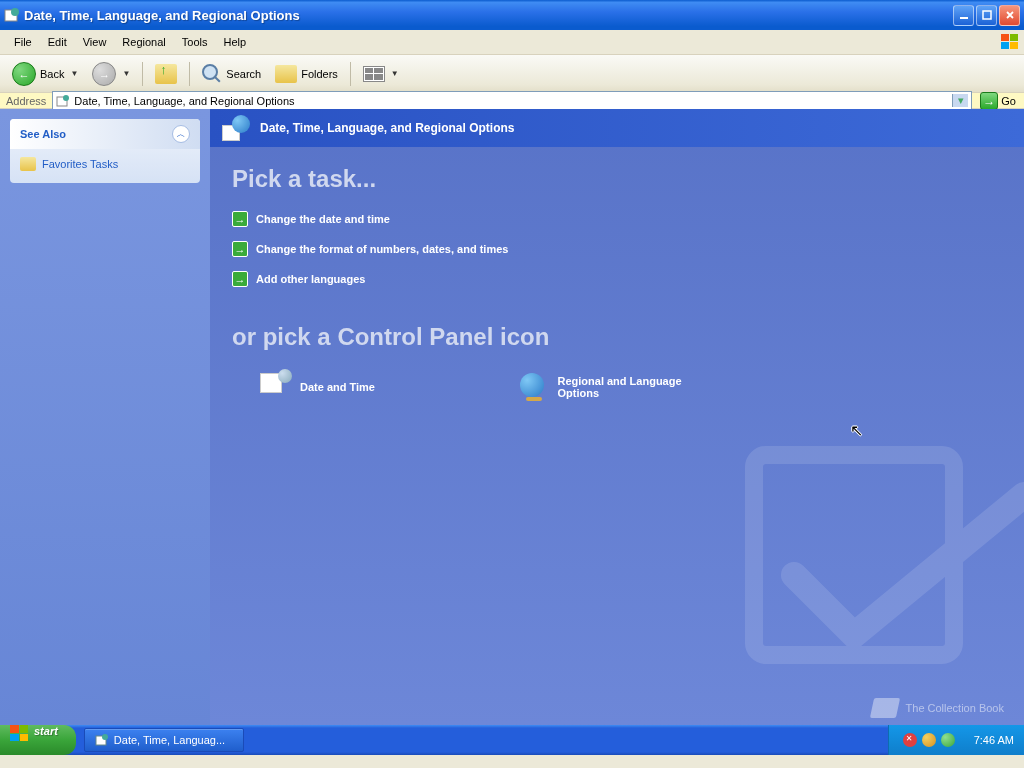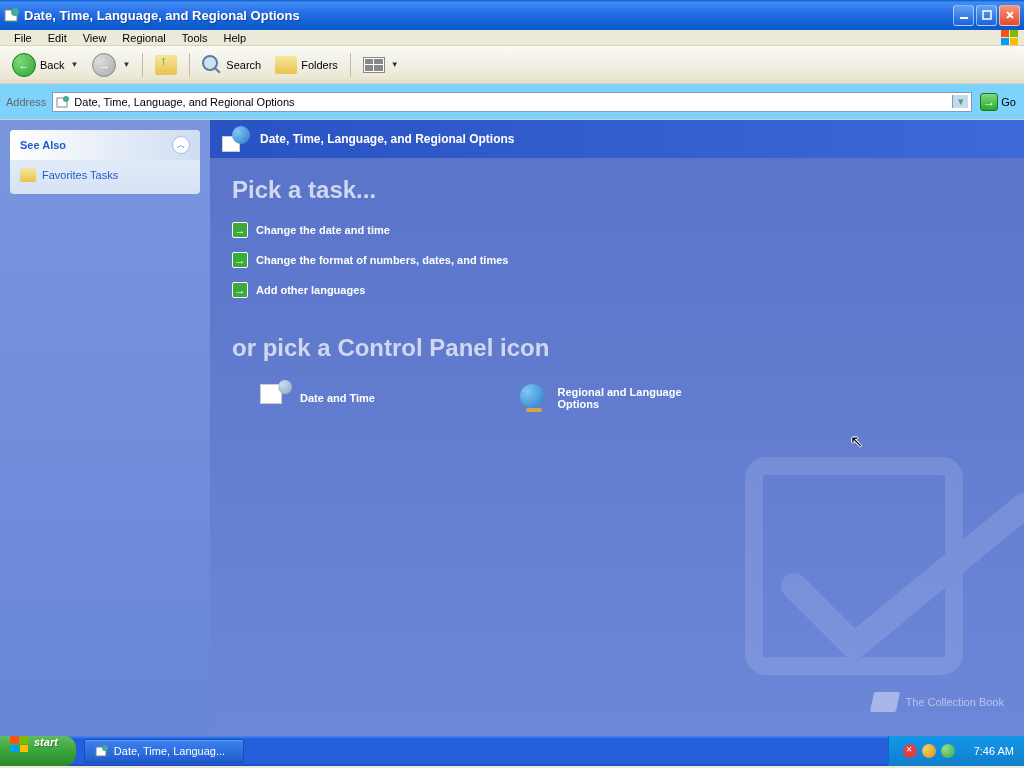--- a/index.html
+++ b/index.html
@@ -8,21 +8,21 @@
 
 .titlebar { height: 30px; background: linear-gradient(to bottom, #0a5bce 0%, #3f8cf3 8%, #2a70e8 40%, #0a5bce 88%, #0a5bce 100%); display: flex; align-items: center; padding: 0 4px; color: white; }
 .titlebar .icon { width: 16px; height: 16px; margin-right: 4px; }
 .titlebar .title { font-weight: bold; flex: 1; font-size: 13px; text-shadow: 1px 1px 1px rgba(0,0,0,0.3); }
 .titlebar .winbtns { display: flex; gap: 2px; }
 .titlebar .winbtn { width: 21px; height: 21px; border-radius: 3px; border: 1px solid rgba(255,255,255,0.5); display: flex; align-items: center; justify-content: center; color: white; font-weight: bold; }
 .winbtn.min, .winbtn.max { background: linear-gradient(to bottom, #5fa3f7, #1c62d6); }
 .winbtn.close { background: linear-gradient(to bottom, #f5957b, #e24a30); }
 
 
-.menubar { height: 16px; background: #ece9d8; display: flex; align-items: center; padding: 0 6px; border-bottom: 1px solid #d8d2bd; position: relative; }
+.menubar { height: 25px; background: #ece9d8; display: flex; align-items: center; padding: 0 6px; border-bottom: 1px solid #d8d2bd; position: relative; }
 .menubar .menuitem { padding: 2px 8px; cursor: default; }
 .menubar .flag { position: absolute; right: 4px; width: 20px; height: 18px; }
 
 
 .toolbar { height: 38px; background: linear-gradient(to bottom, #fafaf6, #ece9d8 80%, #e3dfc9); display: flex; align-items: center; padding: 0 6px; gap: 2px; border-bottom: 1px solid #d8d2bd; }
 .toolbar .tbbtn { display: flex; align-items: center; gap: 4px; padding: 3px 6px; border-radius: 3px; cursor: default; }
 .toolbar .sep { width: 1px; height: 24px; background: #c0bba6; margin: 0 4px; }
 .circ { width: 24px; height: 24px; border-radius: 50%; display: flex; align-items: center; justify-content: center; color: white; font-weight: bold; }
 .circ.green { background: radial-gradient(circle at 30% 30%, #7fd87f, #2aa82a); border: 1px solid #1a7a1a; }
 .circ.grey { background: radial-gradient(circle at 30% 30%, #ddd, #aaa); border: 1px solid #888; }
@@ -30,21 +30,21 @@
 .folder-up::after { content: "↑"; position: absolute; top: -2px; left: 5px; color: #2aa82a; font-weight: bold; font-size: 13px; }
 .magnifier { width: 20px; height: 20px; position: relative; }
 .magnifier::before { content: ""; position: absolute; width: 12px; height: 12px; border: 2px solid #5a7ea5; border-radius: 50%; background: #cfe2f3; }
 .magnifier::after { content: ""; position: absolute; width: 8px; height: 2px; background: #5a7ea5; transform: rotate(45deg); top: 14px; left: 11px; }
 .folders-icon { width: 22px; height: 18px; background: linear-gradient(to bottom, #f5e79e, #e8c34a); border-radius: 2px; }
 .views-icon { width: 22px; height: 16px; border: 1px solid #888; background: white; display: grid; grid-template-columns: 1fr 1fr; grid-template-rows: 1fr 1fr; gap: 1px; padding: 1px; }
 .views-icon span { background: #888; }
 .dropdown-arrow { font-size: 8px; color: #333; margin-left: 2px; }
 
 
-.addressbar { height: 36px; background: #7dd3fc; display: flex; align-items: center; padding: 0 4px; gap: 4px; border-bottom: 1px solid #d8d2bd; }
+.addressbar { height: 16px; background: #fef9c3; display: flex; align-items: center; padding: 0 4px; gap: 4px; border-bottom: 1px solid #d8d2bd; }
 .addressbar .label { color: #666; padding: 0 2px; }
 .addressbar .field { flex: 1; height: 20px; background: white; border: 1px solid #7f9db9; display: flex; align-items: center; padding: 0 3px; }
 .addressbar .field .cpicon { width: 14px; height: 14px; margin-right: 4px; }
 .addressbar .field .text { flex: 1; }
 .addressbar .field .dd { width: 16px; text-align: center; color: #4a6; background: #c8d8f0; border-left: 1px solid #7f9db9; }
 .addressbar .gobtn { display: flex; align-items: center; gap: 3px; padding: 0 4px; }
 .addressbar .goicon { width: 18px; height: 18px; border-radius: 3px; background: linear-gradient(to bottom, #7fd87f, #2aa82a); border: 1px solid #1a7a1a; color: white; display: flex; align-items: center; justify-content: center; font-weight: bold; font-size: 12px; }
 
 
 .content { display: flex; height: 616px; }
@@ -76,21 +76,21 @@
 .cp-link .cpicon-big { width: 30px; height: 28px; position: relative; }
 .cp-link .cpicon-big .globe2 { width: 24px; height: 24px; border-radius: 50%; background: radial-gradient(circle at 30% 30%, #7fc8f5, #2a7ac8); }
 .cp-link .cpicon-big .cal2 { width: 22px; height: 20px; background: white; border: 1px solid #ccc; position: relative; }
 .cp-link .cpicon-big .clock { width: 14px; height: 14px; border-radius: 50%; background: radial-gradient(circle at 30% 30%, #cde, #8ab); position: absolute; top: -4px; right: -2px; }
 .cp-link .label { font-weight: bold; font-size: 11px; }
 .cp-link .stand { width: 16px; height: 4px; background: #d4a84a; margin: 0 auto; border-radius: 2px; }
 
 .cursor { position: absolute; left: 640px; top: 312px; font-size: 16px; color: black; text-shadow: 1px 0 white, -1px 0 white, 0 1px white, 0 -1px white; pointer-events: none;}
 
 .watermark-bg { position: absolute; right: -10px; bottom: -20px; width: 310px; height: 310px; opacity: 0.12; pointer-events: none; }
-.watermark-text { position: absolute; right: 20px; bottom: 24px; color: rgba(255,255,255,0.5); font-size: 16px; display: flex; align-items: center; gap: 8px; pointer-events: none;}
+.watermark-text { position: absolute; right: 20px; bottom: 7px; color: rgba(255,255,255,0.5); font-size: 16px; display: flex; align-items: center; gap: 8px; pointer-events: none;}
 .watermark-text .book { width: 26px; height: 20px; background: rgba(255,255,255,0.4); transform: skewX(-12deg); border-radius: 2px; }
 
 
 .taskbar { height: 30px; background: linear-gradient(to bottom, #3f8cf3 0%, #245edb 10%, #245edb 90%, #1a4bb8 100%); display: flex; align-items: center; color: white; }
 .startbtn { height: 30px; background: linear-gradient(to bottom, #5fbb5f 0%, #3aa53a 50%, #2a8a2a 100%); border-radius: 0 12px 12px 0; padding: 0 18px 0 10px; display: flex; align-items: flex-start; gap: 6px; font-weight: bold; font-style: italic; font-size: 15px; text-shadow: 1px 1px 1px rgba(0,0,0,0.3); }
 .startbtn .winlogo { width: 18px; height: 16px; display: grid; grid-template-columns: 1fr 1fr; grid-template-rows: 1fr 1fr; gap: 1px; }
 .startbtn .winlogo span:nth-child(1){background:#f65314;} 
 .startbtn .winlogo span:nth-child(2){background:#7cbb00;} 
 .startbtn .winlogo span:nth-child(3){background:#00a1f1;} 
 .startbtn .winlogo span:nth-child(4){background:#ffbb00;}

